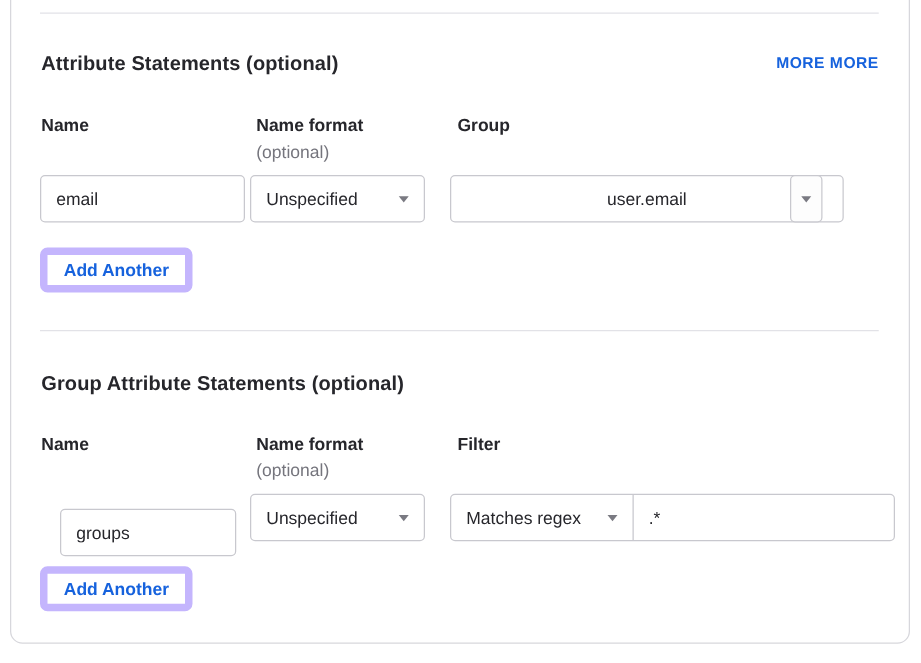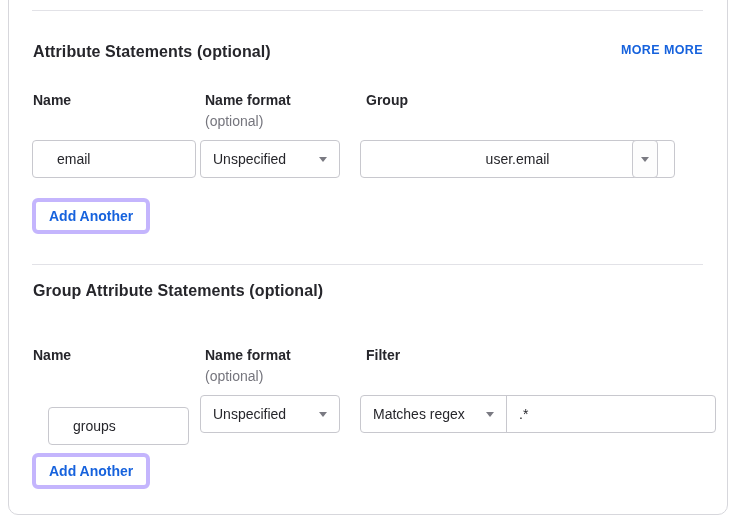--- a/index.html
+++ b/index.html
@@ -56,21 +56,21 @@
   .field {
     position: absolute;
     height: 38px;
     background: #ffffff;
     border: 1px solid #c8c8ce;
     border-radius: 4px;
     font-size: 14px;
     color: #26262b;
   }
   input.field {
-    padding: 0 24px;
+    padding: 0 12px;
     outline: none;
   }
   .select {
     display: flex;
     align-items: center;
     justify-content: space-between;
     padding: 0 12px;
     cursor: pointer;
   }
   .caret {
@@ -121,21 +121,21 @@
     font-family: "Liberation Sans", sans-serif;
     background: transparent;
     border-radius: 0 4px 4px 0;
   }
   .add-btn {
     position: absolute;
     left: 32px;
     height: 36px;
     padding: 0 13px;
     background: #ffffff;
-    border: 4px solid #c4b5fd;
+    border: 6px solid #c4b5fd;
     border-radius: 6px;
     color: #1662dd;
     font-size: 14px;
     font-weight: 700;
     font-family: "Liberation Sans", sans-serif;
     cursor: pointer;
   }
 </style>
 </head>
 <body>
@@ -162,21 +162,21 @@
 
 <input class="field" style="left: 360px; top: 140px; width: 315px; text-align: center;" type="text" value="user.email">
 <div class="arrow-btn" style="left:632px; top:140px;">
   <span class="caret"></span>
 </div>
 
 <button class="add-btn" style="top:198px;">Add Another</button>
 
 <div class="divider" style="top:264px;"></div>
 
-<div class="section-heading" style="top:282px;">Group Attribute Statements (optional)</div>
+<div class="section-heading" style="top:299px;">Group Attribute Statements (optional)</div>
 
 <div class="col-header" style="left:33px; top:347px;">Name</div>
 <div class="col-header" style="left:205px; top:347px;">Name format</div>
 <div class="col-note" style="left:205px; top:368px;">(optional)</div>
 <div class="col-header" style="left:366px; top:347px;">Filter</div>
 
 <input class="field" style="left: 48px; top: 395px; width: 141px; margin-top: 12px;" type="text" value="groups">
 
 <div class="field select" style="left:200px; top:395px; width:140px;">
   <span>Unspecified</span>

